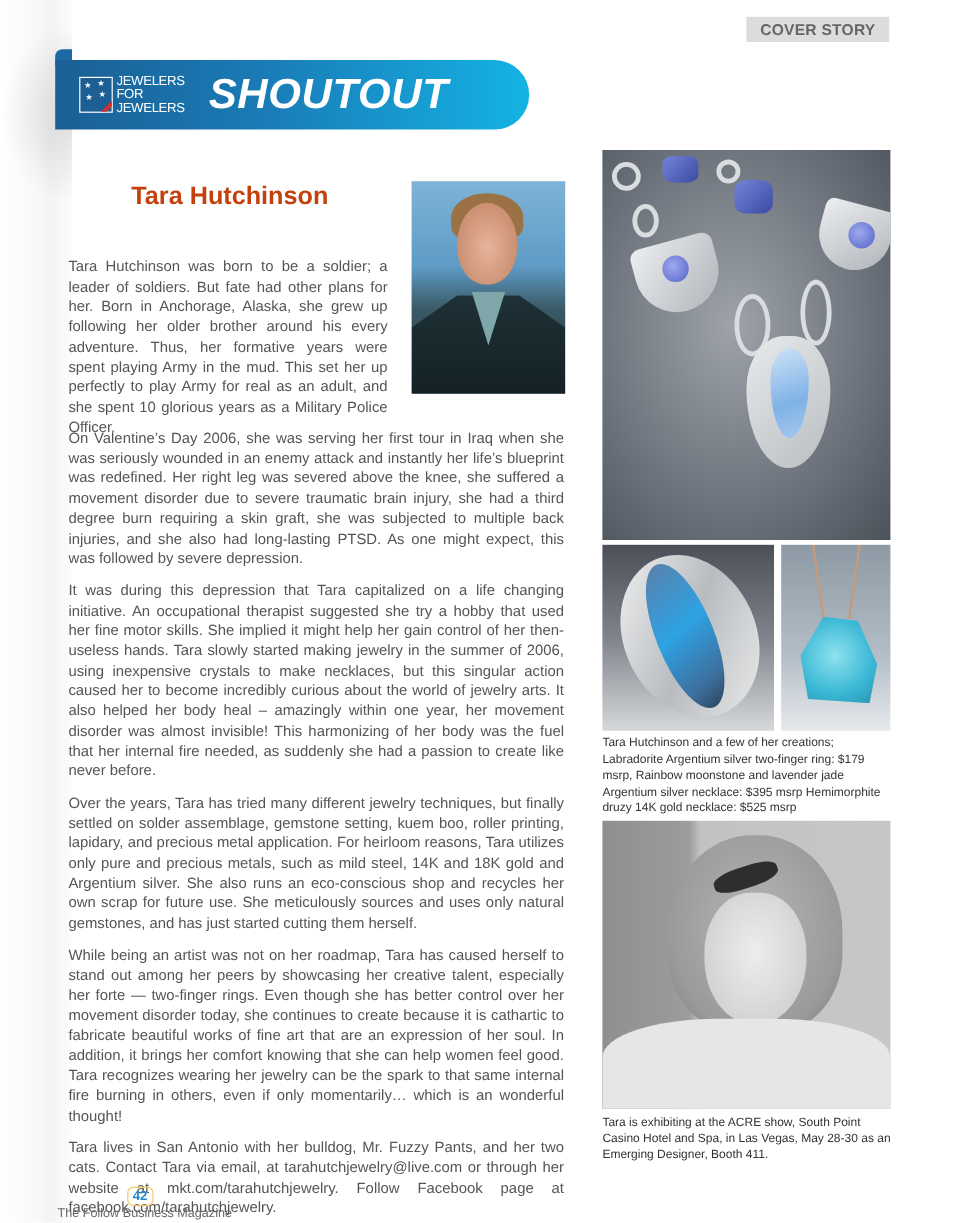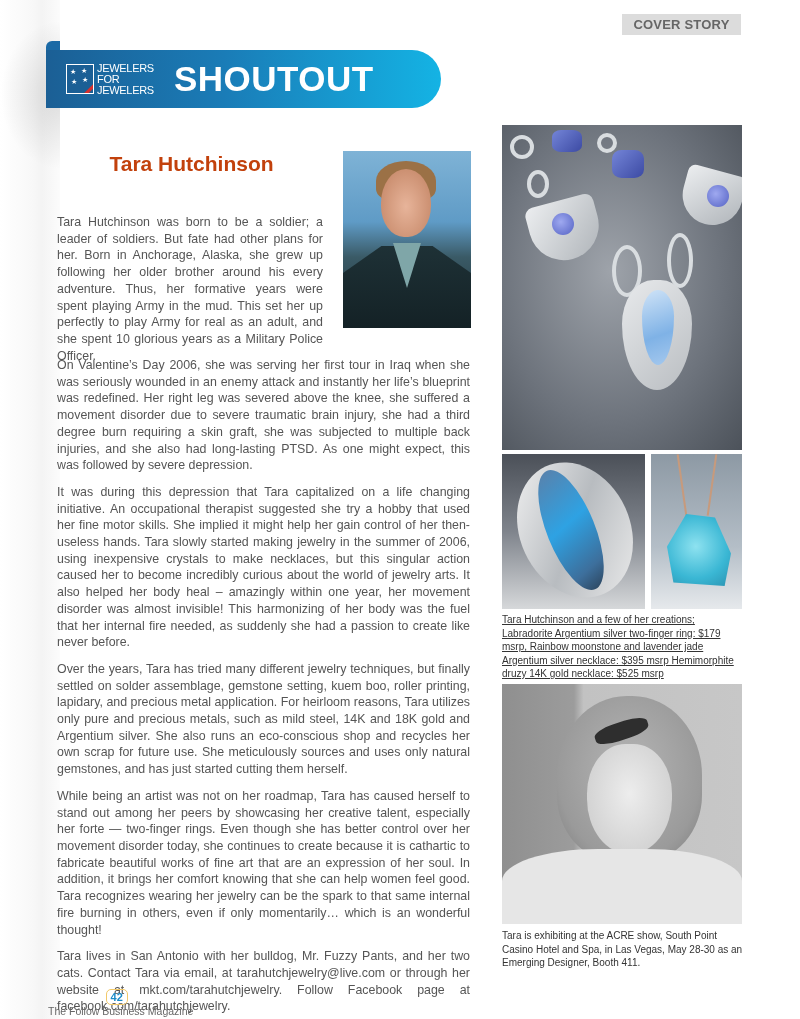--- a/index.html
+++ b/index.html
@@ -37,21 +37,21 @@
     width: 28px; height: 30px; border: 1.5px solid #fff; position: relative; overflow: hidden;
     background: #1b5f95;
   }
   .flag .stripe {
     position: absolute; width: 40px; height: 3px; background: #d4302f;
     transform: rotate(-45deg);
   }
   .flag .star { position: absolute; color: #fff; font-size: 7px; line-height: 7px; }
   .jfv-text { margin-left: 3px; color: #fff; font-size: 11px; line-height: 11px; font-weight: normal; letter-spacing: -0.3px; }
   .banner-title {
-    margin-left: 20px; color: #fff; font-size: 35px; font-weight: bold; 
+    margin-left: 20px; color: #fff; font-size: 35px; font-weight: bold; font-style: italic;
     letter-spacing: 0.5px;
   }
 
   .name-heading {
     position: absolute; left: 60px; top: 152px; width: 263px; text-align: center;
     color: #c2410c; font-size: 21px; font-weight: bold;
   }
 
   .portrait {
     position: absolute; left: 343px; top: 151px; width: 128px; height: 177px;
@@ -129,21 +129,21 @@
   .druzy .chain-r { left: 60px; transform: rotate(8deg); }
   .druzy .gem {
     position: absolute; left: 16px; top: 60px; width: 64px; height: 72px;
     background: radial-gradient(circle at 45% 45%, #8ee2f0, #3ab7d4 60%, #2a92b1);
     clip-path: polygon(30% 0, 75% 5%, 100% 55%, 90% 100%, 10% 95%, 0 45%);
   }
 
   .caption {
     position: absolute; font-size: 10px; line-height: 13.5px; color: #333; font-weight: normal;
   }
-  .caption1 { left: 502px; top: 613px; width: 245px; text-decoration: underline; }
+  .caption1 { left: 502px; top: 613px; width: 245px; }
   .caption2 { left: 502px; top: 929px; width: 245px; }
 
   .artist-photo {
     left: 502px; top: 684px; width: 240px; height: 240px;
     background: linear-gradient(to right, #8f8f8f 0%, #9c9c9c 30%, #c2c2c2 34%, #c7c7c7 100%);
   }
   .artist-photo .hair {
     position: absolute; left: 55px; top: 12px; width: 145px; height: 165px;
     background: radial-gradient(ellipse at 50% 45%, #b5b5b5, #9a9a9a 70%, #7a7a7a);
     border-radius: 48% 48% 40% 40%;

